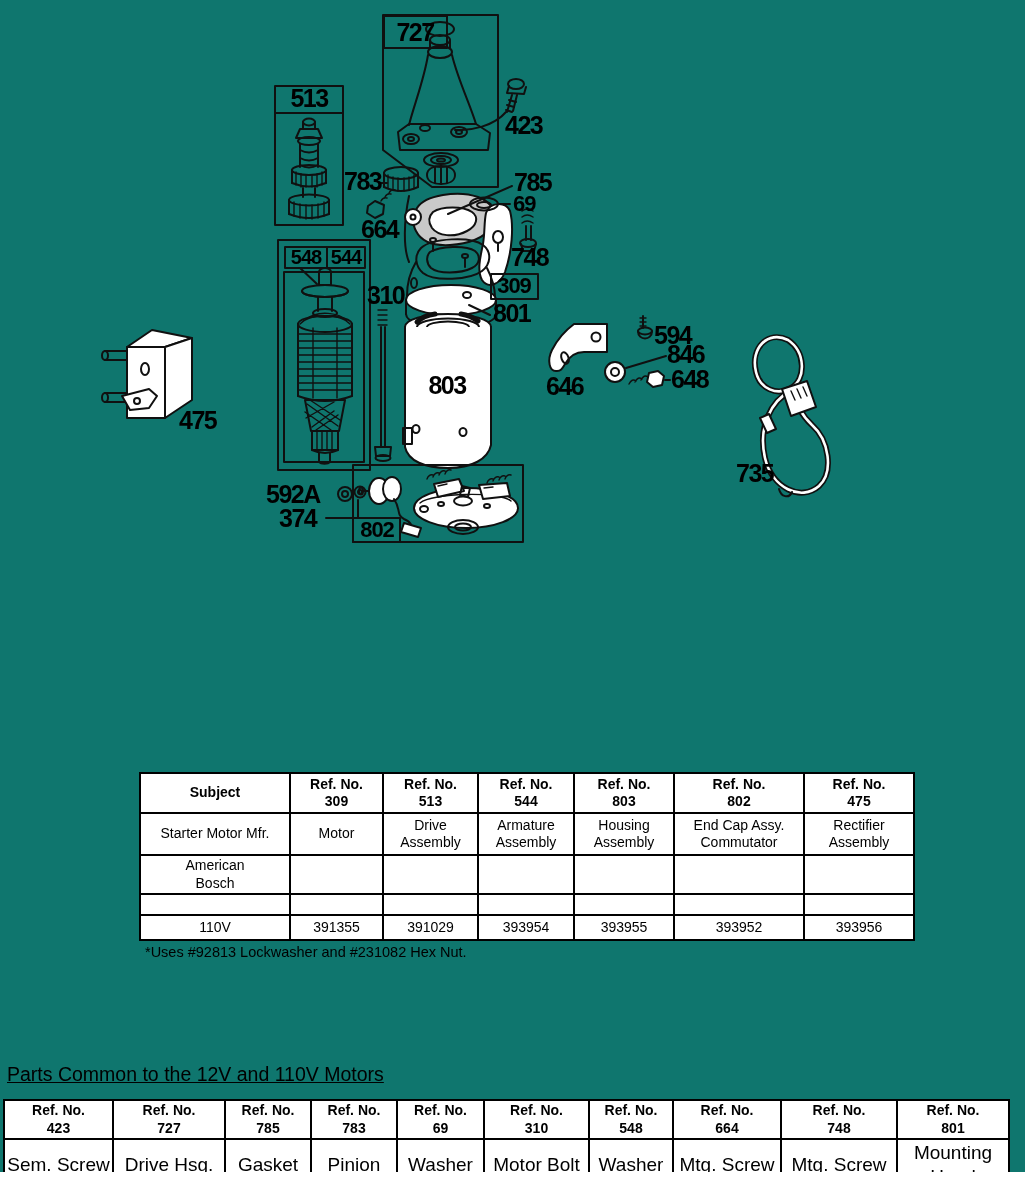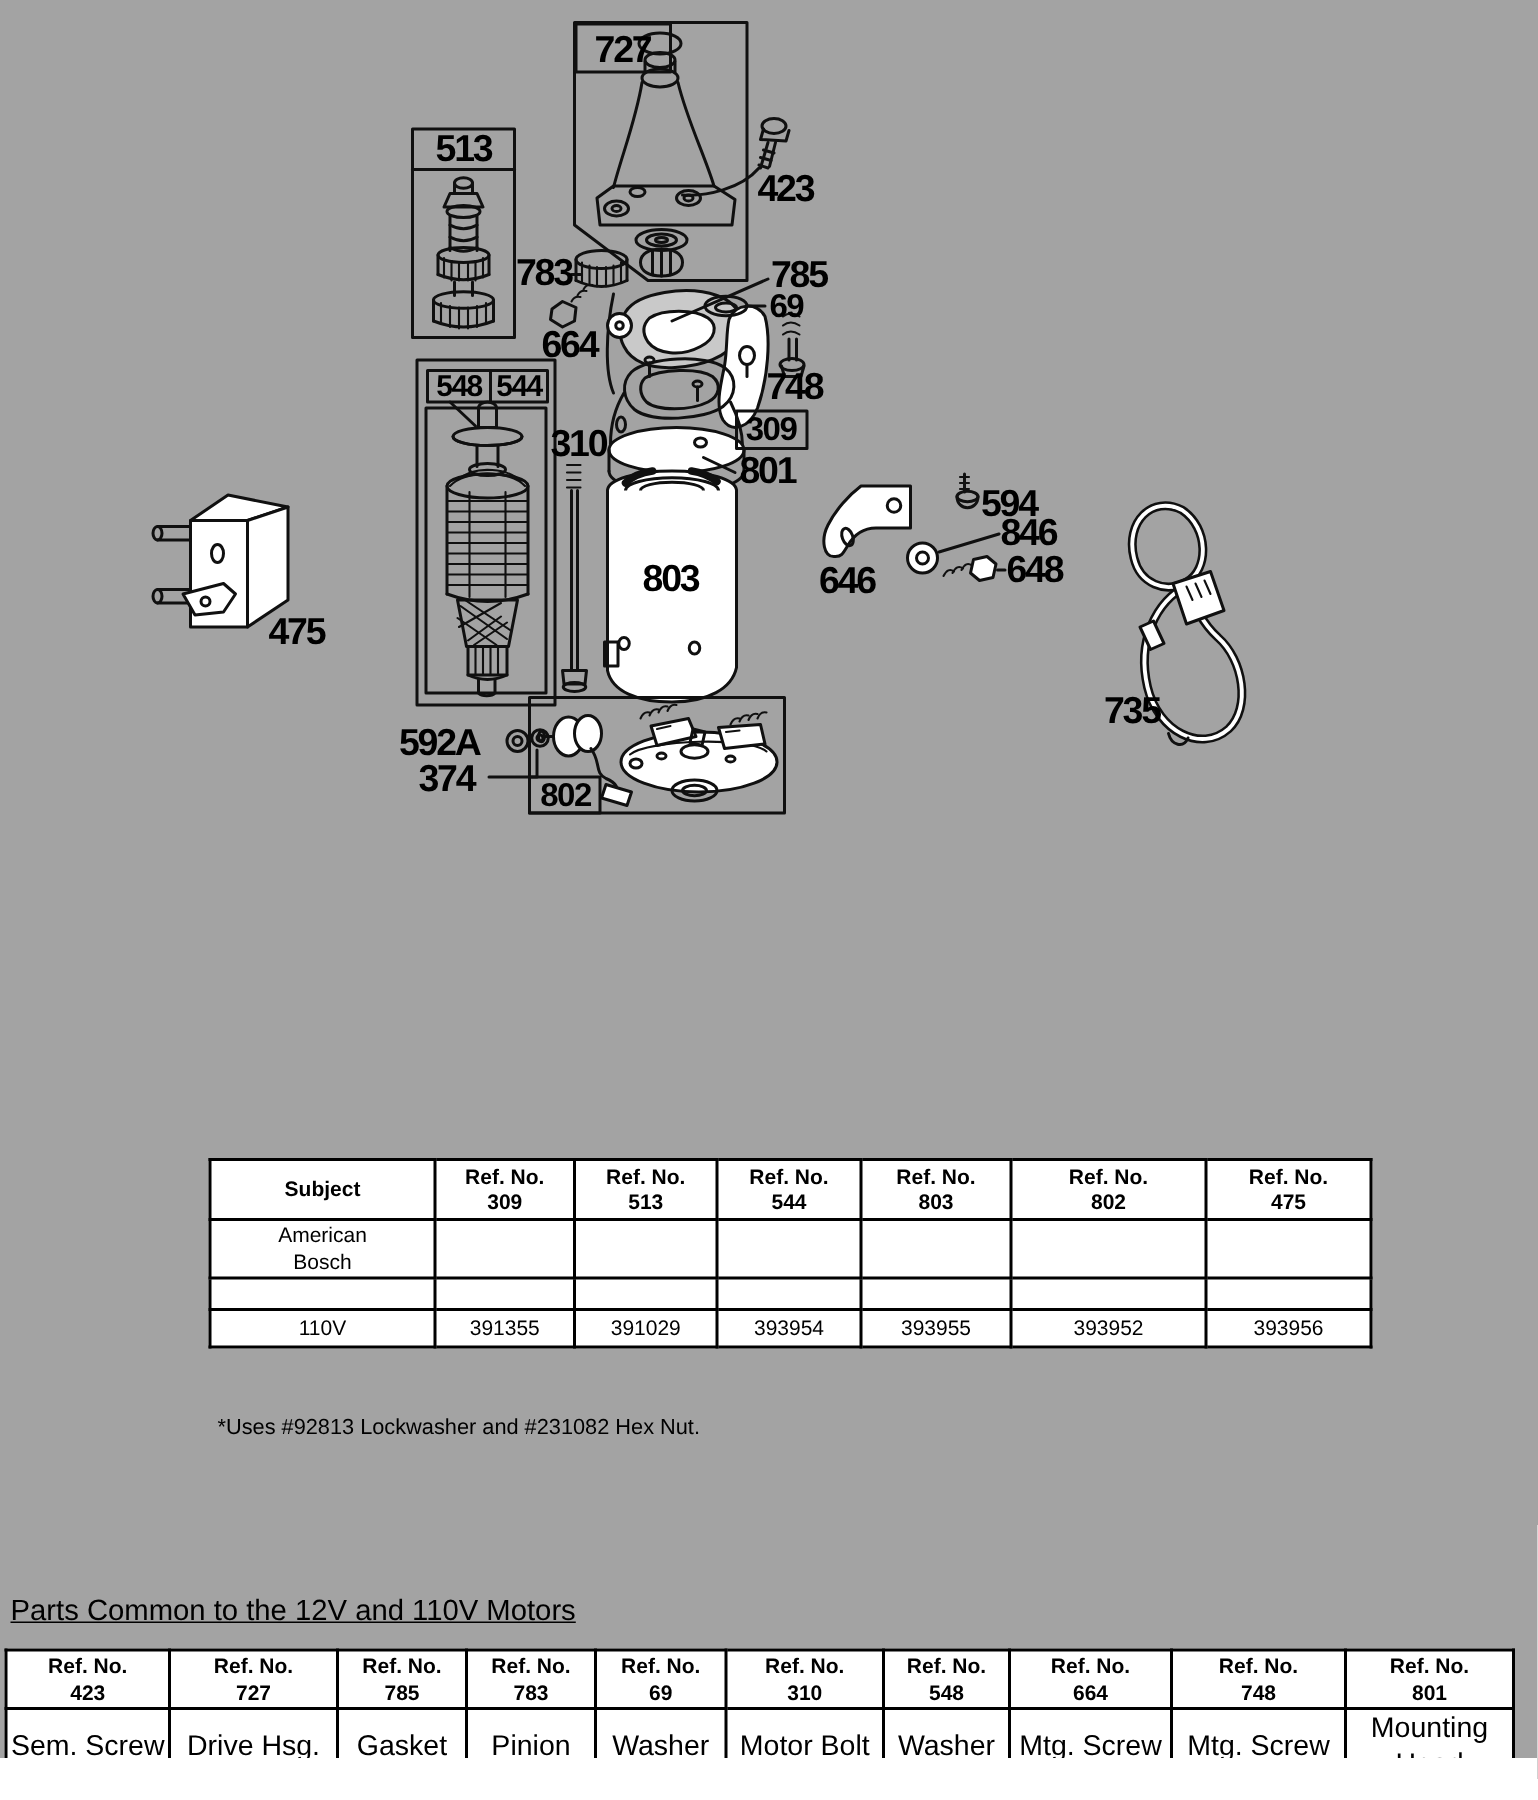--- a/index.html
+++ b/index.html
@@ -1,16 +1,16 @@
 <!DOCTYPE html>
 <html><head>
 <meta charset="utf-8">
 <style>
   html,body{margin:0;padding:0;background:#fff;}
-  .sheet{position:relative;width:1025px;height:1172px;background:#a3a3a3;
+  .sheet{position:relative;width:1025px;height:1172px;background:#0f766e;
          font-family:"Liberation Sans",sans-serif;color:#000;overflow:hidden;}
   svg{position:absolute;left:0;top:0;}
   .ln{stroke:#101010;fill:none;stroke-width:2;stroke-linecap:round;stroke-linejoin:round;}
   .thick{stroke-width:5;}
   .thin{stroke-width:1.4;}
   .wfill{fill:#ffffff;}
   .gfill{fill:#c9c9c9;}
   .cable{stroke:#101010;fill:none;stroke-width:6;stroke-linecap:round;}
   .cablein{stroke:#ffffff;fill:none;stroke-width:2.6;stroke-linecap:round;}
   .callout{font-family:"Liberation Sans",sans-serif;font-weight:700;font-size:25px;
@@ -314,20 +314,34 @@
 513</th>
     <th>Ref. No.
 544</th>
     <th>Ref. No.
 803</th>
     <th>Ref. No.
 802</th>
     <th>Ref. No.
 475</th>
   </tr>
+  <tr style="height:42px">
+    <td>Starter Motor Mfr.</td>
+    <td>Motor</td>
+    <td>Drive
+Assembly</td>
+    <td>Armature
+Assembly</td>
+    <td>Housing
+Assembly</td>
+    <td>End Cap Assy.
+Commutator</td>
+    <td>Rectifier
+Assembly</td>
+  </tr>
   <tr style="height:36px">
     <td>American
 Bosch</td>
     <td></td>
     <td></td>
     <td></td>
     <td></td>
     <td></td>
     <td></td>
   </tr>

